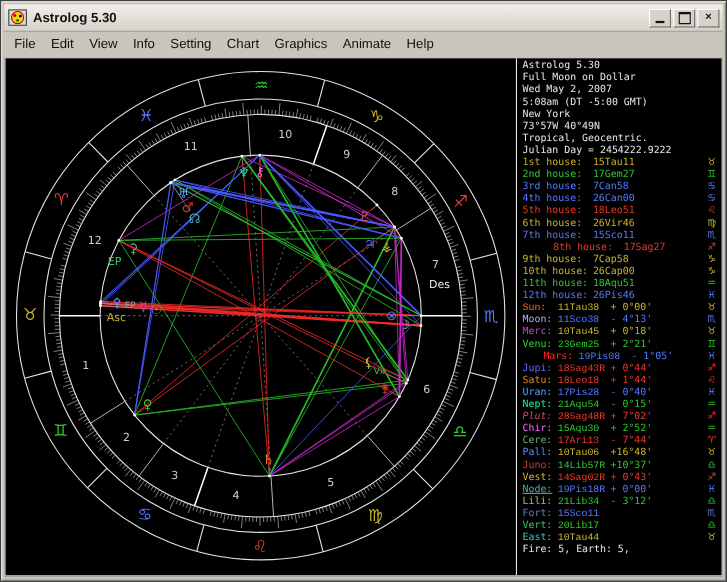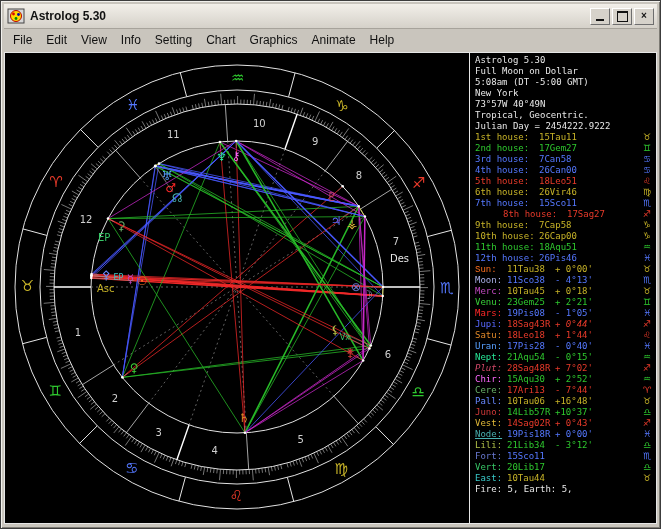--- a/index.html
+++ b/index.html
@@ -22,21 +22,21 @@
   .client{position:absolute;left:3px;right:3px;top:51px;bottom:4px;background:#000;
     border:1px solid #e6e6e6;}
   .chart{position:absolute;left:0;top:0;}
   .vsep{position:absolute;left:464px;top:0;bottom:0;width:1px;background:#e6e6e6;}
   .sidebar{position:absolute;left:466px;top:0;right:0;bottom:0;overflow:hidden;
     font-family:"DejaVu Sans Mono",monospace;font-size:9px;line-height:11px;
     padding:2px 2px 0 4px;color:#e8e8e8;}
   .sb-line{height:11px;position:relative;white-space:pre;}
   .sb-hl{display:inline-block;width:64px;}
   .sb-ol{display:inline-block;width:32px;}
-  .sb-val{display:inline-block;width:48px;}
+  .sb-val{display:inline-block;width:48px;font-family:Liberation Mono, monospace;}
   .sb-glyph{position:absolute;right:3px;top:0;font-family:"DejaVu Sans",sans-serif;font-size:9px;}
   svg text{font-family:"DejaVu Sans",sans-serif;}
 </style>
 </head>
 <body>
 
 <div class="window">
   <div class="titlebar">
     <span class="app-icon">
       <svg width="18" height="18" viewBox="0 0 18 18">
@@ -611,20 +611,21 @@
         <text x="171.98070314547897" y="145.4184894851703" fill="#48b0b0" font-size="12" text-anchor="middle" dominant-baseline="central">☊</text>
         <circle cx="232" cy="234" r="2" fill="#d03030"></circle>
         <text x="92" y="239" fill="#c8b428" font-size="10">Asc</text>
         <text x="385" y="209" fill="#e8e8e8" font-size="10">Des</text>
         <text x="93" y="188" fill="#38c868" font-size="10">EP</text>
       </svg>
     <div class="vsep"></div>
     <div class="sidebar" id="sidebar">
         <div class="sb-line"><span style="color: rgb(232, 232, 232);">Astrolog 5.30</span></div>
         <div class="sb-line"><span style="color: rgb(232, 232, 232);">Full Moon on Dollar</span></div>
+        <div class="sb-line"><span style="color: rgb(232, 232, 232);">Wed May 2, 2007</span></div>
         <div class="sb-line"><span style="color: rgb(232, 232, 232);">5:08am (DT -5:00 GMT)</span></div>
         <div class="sb-line"><span style="color: rgb(232, 232, 232);">New York</span></div>
         <div class="sb-line"><span style="color: rgb(232, 232, 232);">73°57W 40°49N</span></div>
         <div class="sb-line"><span style="color: rgb(232, 232, 232);">Tropical, Geocentric.</span></div>
         <div class="sb-line"><span style="color: rgb(232, 232, 232);">Julian Day = 2454222.9222</span></div>
         <div class="sb-line"><span class="sb-hl" style="color: rgb(200, 180, 40);">1st house:</span><span style="color: rgb(200, 180, 40);">15Tau11</span><span class="sb-glyph" style="color: rgb(200, 180, 40);">♉</span></div>
         <div class="sb-line"><span class="sb-hl" style="color: rgb(46, 200, 46);">2nd house:</span><span style="color: rgb(46, 200, 46);">17Gem27</span><span class="sb-glyph" style="color: rgb(46, 200, 46);">♊</span></div>
         <div class="sb-line"><span class="sb-hl" style="color: rgb(85, 120, 255);">3rd house:</span><span style="color: rgb(85, 120, 255);">7Can58</span><span class="sb-glyph" style="color: rgb(85, 120, 255);">♋</span></div>
         <div class="sb-line"><span class="sb-hl" style="color: rgb(85, 120, 255);">4th house:</span><span style="color: rgb(85, 120, 255);">26Can00</span><span class="sb-glyph" style="color: rgb(85, 120, 255);">♋</span></div>
         <div class="sb-line"><span class="sb-hl" style="color: rgb(232, 58, 42);">5th house:</span><span style="color: rgb(232, 58, 42);">18Leo51</span><span class="sb-glyph" style="color: rgb(232, 58, 42);">♌</span></div>
@@ -632,22 +633,22 @@
         <div class="sb-line"><span class="sb-hl" style="color: rgb(85, 120, 255);">7th house:</span><span style="color: rgb(85, 120, 255);">15Sco11</span><span class="sb-glyph" style="color: rgb(85, 120, 255);">♏</span></div>
         <div class="sb-line"><span class="sb-hl" style="color: rgb(232, 58, 42); margin-left: 28px;">8th house:</span><span style="color: rgb(232, 58, 42);">17Sag27</span><span class="sb-glyph" style="color: rgb(232, 58, 42);">♐</span></div>
         <div class="sb-line"><span class="sb-hl" style="color: rgb(200, 180, 40);">9th house:</span><span style="color: rgb(200, 180, 40);">7Cap58</span><span class="sb-glyph" style="color: rgb(200, 180, 40);">♑</span></div>
         <div class="sb-line"><span class="sb-hl" style="color: rgb(200, 180, 40);">10th house:</span><span style="color: rgb(200, 180, 40);">26Cap00</span><span class="sb-glyph" style="color: rgb(200, 180, 40);">♑</span></div>
         <div class="sb-line"><span class="sb-hl" style="color: rgb(46, 200, 46);">11th house:</span><span style="color: rgb(46, 200, 46);">18Aqu51</span><span class="sb-glyph" style="color: rgb(46, 200, 46);">♒</span></div>
         <div class="sb-line"><span class="sb-hl" style="color: rgb(85, 120, 255);">12th house:</span><span style="color: rgb(85, 120, 255);">26Pis46</span><span class="sb-glyph" style="color: rgb(85, 120, 255);">♓</span></div>
         <div class="sb-line"><span class="sb-ol" style="color: rgb(255, 112, 32); font-family: Liberation Mono, monospace;">Sun:</span><span class="sb-val" style="color: rgb(200, 180, 40);">11Tau38</span><span style="color: rgb(200, 180, 40);">+ 0°00'</span><span class="sb-glyph" style="color: rgb(200, 180, 40);">♉</span></div>
         <div class="sb-line"><span class="sb-ol" style="color: rgb(170, 176, 232);">Moon:</span><span class="sb-val" style="color: rgb(85, 120, 255);">11Sco38</span><span style="color: rgb(85, 120, 255);">- 4°13'</span><span class="sb-glyph" style="color: rgb(85, 120, 255);">♏</span></div>
         <div class="sb-line"><span class="sb-ol" style="color: rgb(192, 72, 192);">Merc:</span><span class="sb-val" style="color: rgb(200, 180, 40);">10Tau45</span><span style="color: rgb(200, 180, 40);">+ 0°18'</span><span class="sb-glyph" style="color: rgb(200, 180, 40);">♉</span></div>
         <div class="sb-line"><span class="sb-ol" style="color: rgb(56, 208, 56);">Venu:</span><span class="sb-val" style="color: rgb(46, 200, 46);">23Gem25</span><span style="color: rgb(46, 200, 46);">+ 2°21'</span><span class="sb-glyph" style="color: rgb(46, 200, 46);">♊</span></div>
-        <div class="sb-line"><span class="sb-ol" style="color: rgb(255, 40, 40);">Mars:</span><span class="sb-val" style="color: rgb(85, 120, 255);">19Pis08</span><span style="color: rgb(85, 120, 255);">- 1°05'</span><span class="sb-glyph" style="color: rgb(85, 120, 255);">♓</span></div>
-        <div class="sb-line"><span class="sb-ol" style="color: rgb(88, 104, 255);">Jupi:</span><span class="sb-val" style="color: rgb(232, 58, 42);">18Sag43R</span><span style="color: rgb(232, 58, 42); font-style: italic;">+ 0°44'</span><span class="sb-glyph" style="color: rgb(232, 58, 42);">♐</span></div>
+        <div class="sb-line"><span class="sb-ol" style="color: rgb(255, 40, 40); margin-left: 19px;">Mars:</span><span class="sb-val" style="color: rgb(85, 120, 255);">19Pis08</span><span style="color: rgb(85, 120, 255);">- 1°05'</span><span class="sb-glyph" style="color: rgb(85, 120, 255);">♓</span></div>
+        <div class="sb-line"><span class="sb-ol" style="color: rgb(88, 104, 255);">Jupi:</span><span class="sb-val" style="color: rgb(232, 58, 42);">18Sag43R</span><span style="color: rgb(232, 58, 42);">+ 0°44'</span><span class="sb-glyph" style="color: rgb(232, 58, 42);">♐</span></div>
         <div class="sb-line"><span class="sb-ol" style="color: rgb(224, 136, 40);">Satu:</span><span class="sb-val" style="color: rgb(232, 58, 42);">18Leo18</span><span style="color: rgb(232, 58, 42);">+ 1°44'</span><span class="sb-glyph" style="color: rgb(232, 58, 42);">♌</span></div>
         <div class="sb-line"><span class="sb-ol" style="color: rgb(88, 160, 255);">Uran:</span><span class="sb-val" style="color: rgb(85, 120, 255);">17Pis28</span><span style="color: rgb(85, 120, 255);">- 0°40'</span><span class="sb-glyph" style="color: rgb(85, 120, 255);">♓</span></div>
         <div class="sb-line"><span class="sb-ol" style="color: rgb(40, 232, 152);">Nept:</span><span class="sb-val" style="color: rgb(46, 200, 46);">21Aqu54</span><span style="color: rgb(46, 200, 46);">- 0°15'</span><span class="sb-glyph" style="color: rgb(46, 200, 46);">♒</span></div>
         <div class="sb-line"><span class="sb-ol" style="color: rgb(208, 72, 104); font-style: italic;">Plut:</span><span class="sb-val" style="color: rgb(232, 58, 42);">28Sag48R</span><span style="color: rgb(232, 58, 42);">+ 7°02'</span><span class="sb-glyph" style="color: rgb(232, 58, 42);">♐</span></div>
         <div class="sb-line"><span class="sb-ol" style="color: rgb(255, 104, 255);">Chir:</span><span class="sb-val" style="color: rgb(46, 200, 46);">15Aqu30</span><span style="color: rgb(46, 200, 46);">+ 2°52'</span><span class="sb-glyph" style="color: rgb(46, 200, 46);">♒</span></div>
         <div class="sb-line"><span class="sb-ol" style="color: rgb(104, 176, 104);">Cere:</span><span class="sb-val" style="color: rgb(232, 58, 42);">17Ari13</span><span style="color: rgb(232, 58, 42);">- 7°44'</span><span class="sb-glyph" style="color: rgb(232, 58, 42);">♈</span></div>
         <div class="sb-line"><span class="sb-ol" style="color: rgb(104, 136, 255);">Pall:</span><span class="sb-val" style="color: rgb(200, 180, 40);">10Tau06</span><span style="color: rgb(200, 180, 40);">+16°48'</span><span class="sb-glyph" style="color: rgb(200, 180, 40);">♉</span></div>
         <div class="sb-line"><span class="sb-ol" style="color: rgb(208, 56, 56);">Juno:</span><span class="sb-val" style="color: rgb(46, 200, 46);">14Lib57R</span><span style="color: rgb(46, 200, 46);">+10°37'</span><span class="sb-glyph" style="color: rgb(46, 200, 46);">♎</span></div>
         <div class="sb-line"><span class="sb-ol" style="color: rgb(224, 184, 56);">Vest:</span><span class="sb-val" style="color: rgb(232, 58, 42);">14Sag02R</span><span style="color: rgb(232, 58, 42);">+ 0°43'</span><span class="sb-glyph" style="color: rgb(232, 58, 42);">♐</span></div>
         <div class="sb-line"><span class="sb-ol" style="color: rgb(72, 176, 176); text-decoration: underline;">Node:</span><span class="sb-val" style="color: rgb(85, 120, 255);">19Pis18R</span><span style="color: rgb(85, 120, 255);">+ 0°00'</span><span class="sb-glyph" style="color: rgb(85, 120, 255);">♓</span></div>

